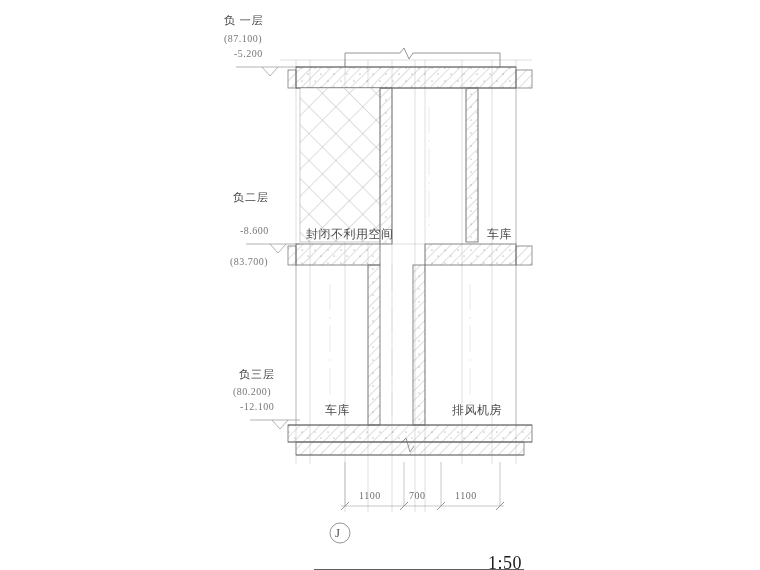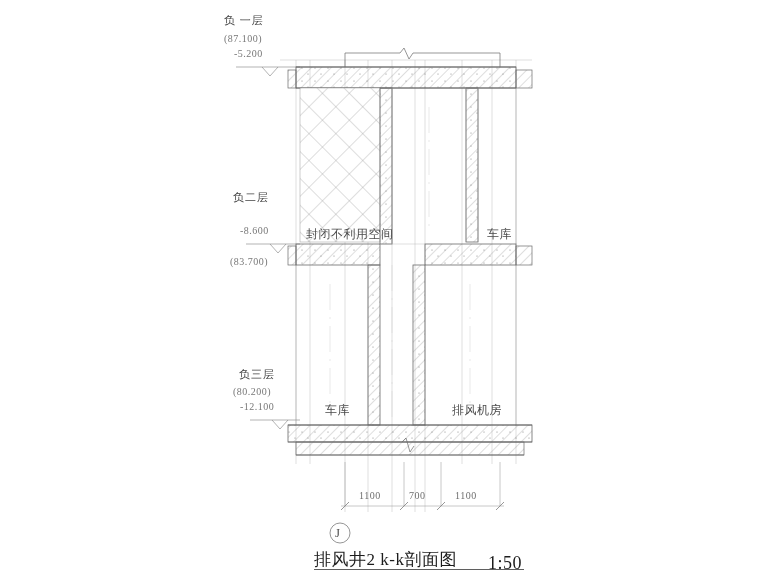--- a/index.html
+++ b/index.html
@@ -256,16 +256,15 @@
   <div class="txt room-label" style="left:487px; top:214px;">车库</div>
   <div class="txt room-label" style="left:325px; top:390px;">车库</div>
   <div class="txt room-label" style="left:452px; top:390px;">排风机房</div>
 
   <div class="txt dim-text" style="left:359px; top:478px;">1100</div>
   <div class="txt dim-text" style="left:409px; top:478px;">700</div>
   <div class="txt dim-text" style="left:455px; top:478px;">1100</div>
 
   <div class="txt tag-letter" style="left:335px; top:513px;">J</div>
 
-  <div class="txt title-main" style="left:314px; top:536px;">排风井2  k-k剖面图</div>
   <div class="txt title-scale" style="left:488px; top:541px;">1:50</div>
 
 </div>
 
 </body></html>

